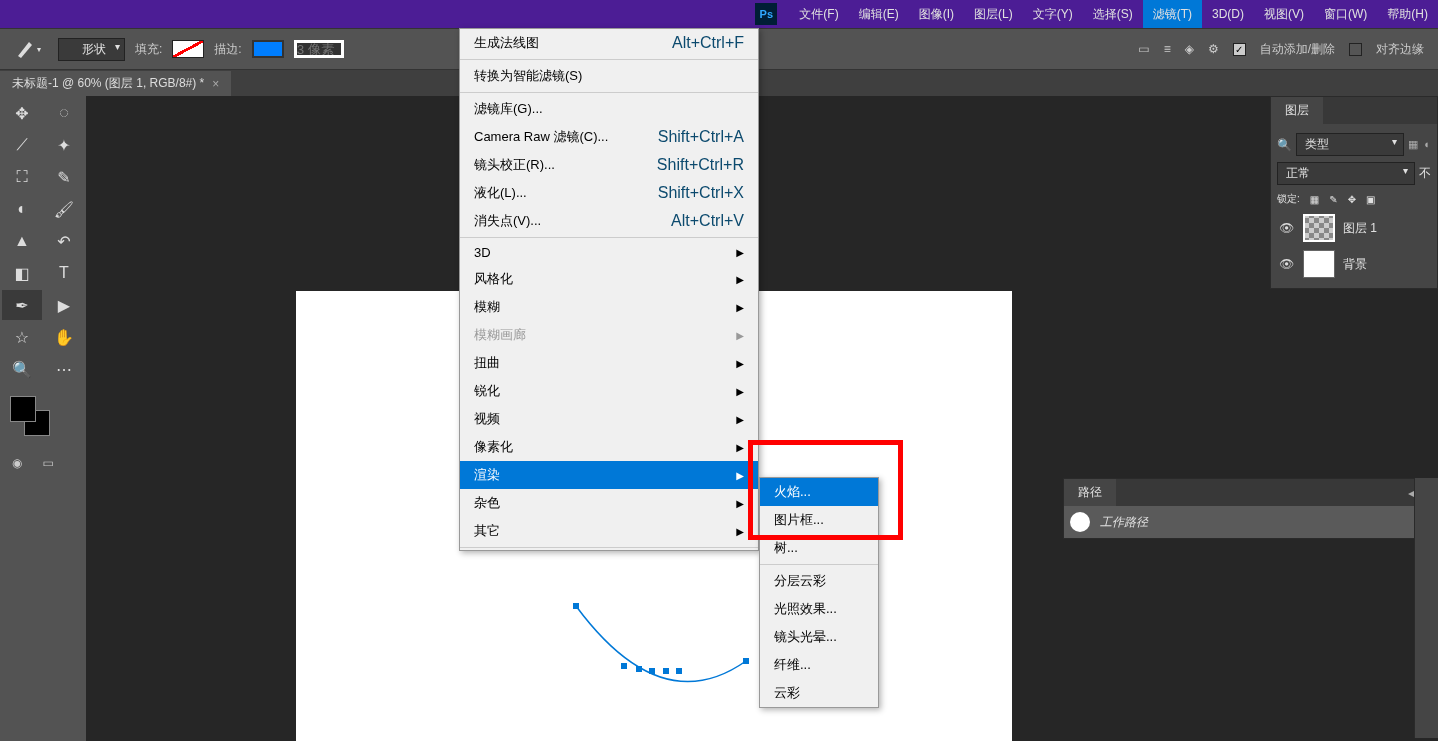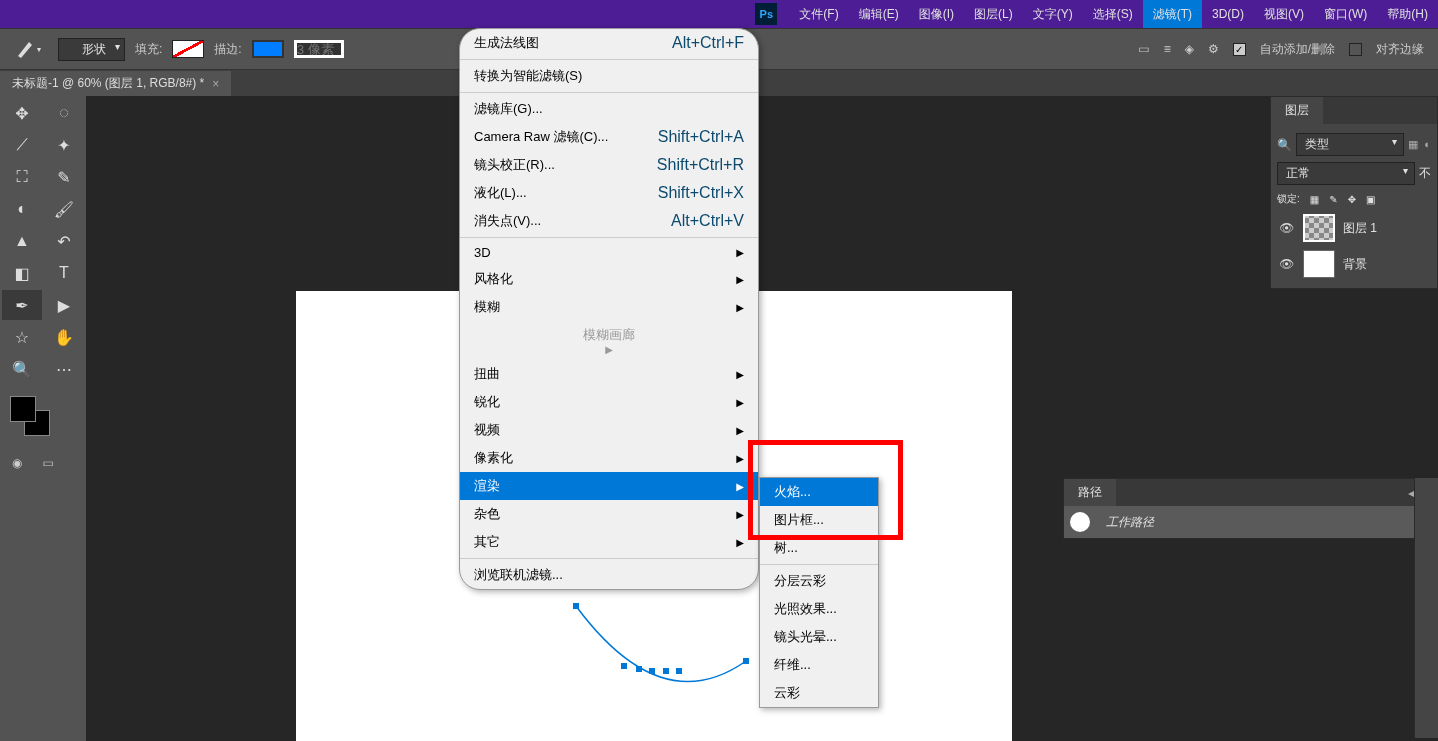--- a/index.html
+++ b/index.html
@@ -41,26 +41,26 @@
 
 
 .canvas-area { position: absolute; left: 86px; top: 96px; right: 0; bottom: 0; background: #262626; }
 .canvas { position: absolute; left: 210px; top: 195px; width: 716px; height: 560px; background: #fff; }
 .path-curve { position: absolute; left: 275px; top: 310px; }
 
 
 .dropdown-menu { position: absolute; background: #f0f0f0; border: 1px solid #999; box-shadow: 2px 2px 6px rgba(0,0,0,0.3); color: #000; font-size: 13px; min-width: 300px; }
 .dropdown-item { padding: 5px 14px; display: flex; justify-content: space-between; align-items: center; cursor: pointer; white-space: nowrap; }
 .dropdown-item.highlighted { background: #0078d7; color: #fff; }
-.dropdown-item.disabled { color: #999; flex-direction: column; }
+.dropdown-item.disabled { color: #999; }
 .dropdown-sep { height: 1px; background: #ccc; margin: 2px 0; }
 .submenu-arrow { font-size: 10px; }
 .shortcut { color: #0c4a6e; font-size: 16px; }
 
-.filter-menu { left: 459px; top: 28px; width: 300px; border-radius: 21px; }
+.filter-menu { left: 459px; top: 28px; width: 300px; }
 .render-submenu { left: 759px; top: 477px; width: 120px; min-width: 120px; }
 
 .red-highlight { position: absolute; left: 748px; top: 440px; width: 155px; height: 100px; border: 5px solid #ff0000; pointer-events: none; z-index: 100; }
 
 
 .right-panels { position: absolute; right: 0; top: 96px; width: 168px; }
 .panel { background: #454545; border: 1px solid #2a2a2a; margin-bottom: 4px; }
 .panel-tabs { display: flex; background: #383838; }
 .panel-tab { padding: 5px 14px; background: #454545; font-size: 12px; }
 .panel-content { padding: 6px; font-size: 12px; }
@@ -70,21 +70,21 @@
 .layer-thumb.white { background: #fff; }
 .layer-row.selected .layer-thumb { border: 2px solid #fff; }
 .filter-row { display: flex; align-items: center; gap: 4px; padding: 3px 0; }
 .type-dropdown { background: #3a3a3a; border: 1px solid #222; padding: 2px 20px 2px 8px; flex: 1; position: relative; }
 .type-dropdown::after { content: "▾"; position: absolute; right: 6px; font-size: 10px; }
 .small-icons { display: flex; gap: 6px; font-size: 11px; color: #aaa; }
 .lock-row { display: flex; align-items: center; gap: 10px; padding: 4px 0; font-size: 10px; }
 
 .paths-panel { position: absolute; right: 0; top: 478px; width: 375px; background: #454545; border: 1px solid #2a2a2a; }
 .paths-header { display: flex; background: #383838; justify-content: space-between; align-items: center; }
-.path-row { display: flex; align-items: center; gap: 16px; padding: 6px; background: #5a5a5a; font-style: italic; }
+.path-row { display: flex; align-items: center; gap: 10px; padding: 6px; background: #5a5a5a; font-style: italic; }
 .path-thumb { width: 20px; height: 20px; border-radius: 50%; background: #fff; }
 .panel-controls { color: #aaa; font-size: 12px; display: flex; gap: 10px; }
 
 .right-strip { position: absolute; right: 0; top: 478px; width: 24px; height: 260px; background: #454545; border-left: 1px solid #2a2a2a; }
 </style>
 </head>
 <body>
 
 <div class="menubar">
   <div class="ps-logo">Ps</div>
@@ -247,23 +247,20 @@
     </div>
   <div class="dropdown-item">
       <span>杂色</span>
       <span class="submenu-arrow">▶</span>
     </div>
   <div class="dropdown-item">
       <span>其它</span>
       <span class="submenu-arrow">▶</span>
     </div>
   <div class="dropdown-sep"></div>
-  <div class="dropdown-item">
-      <span>浏览联机滤镜...</span>
-    </div>
 </div>
 
 <div class="dropdown-menu render-submenu">
   <div class="dropdown-item highlighted">
       <span>火焰...</span>
     </div>
   <div class="dropdown-item">
       <span>图片框...</span>
     </div>
   <div class="dropdown-item">

